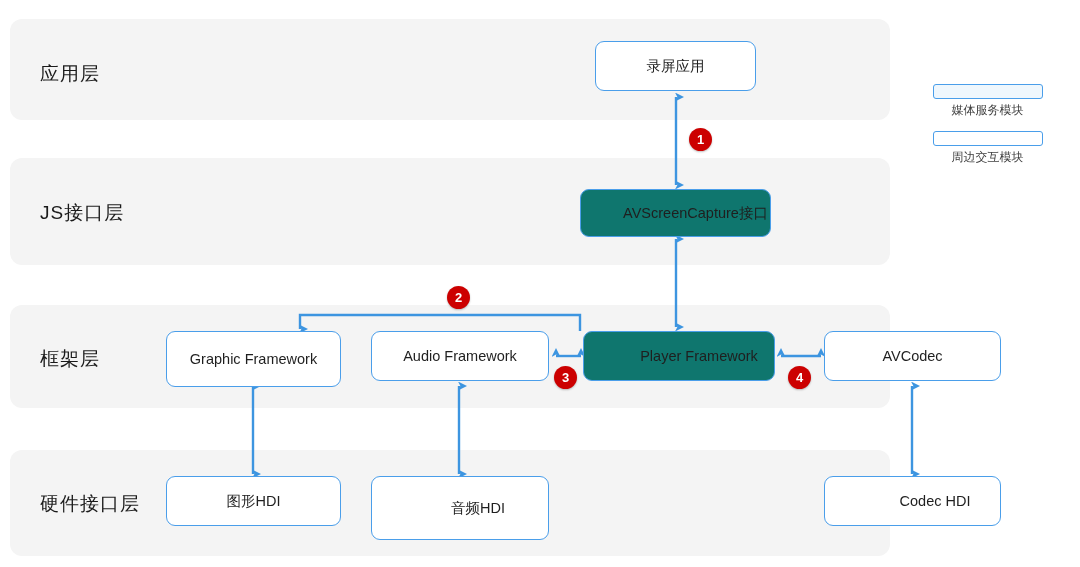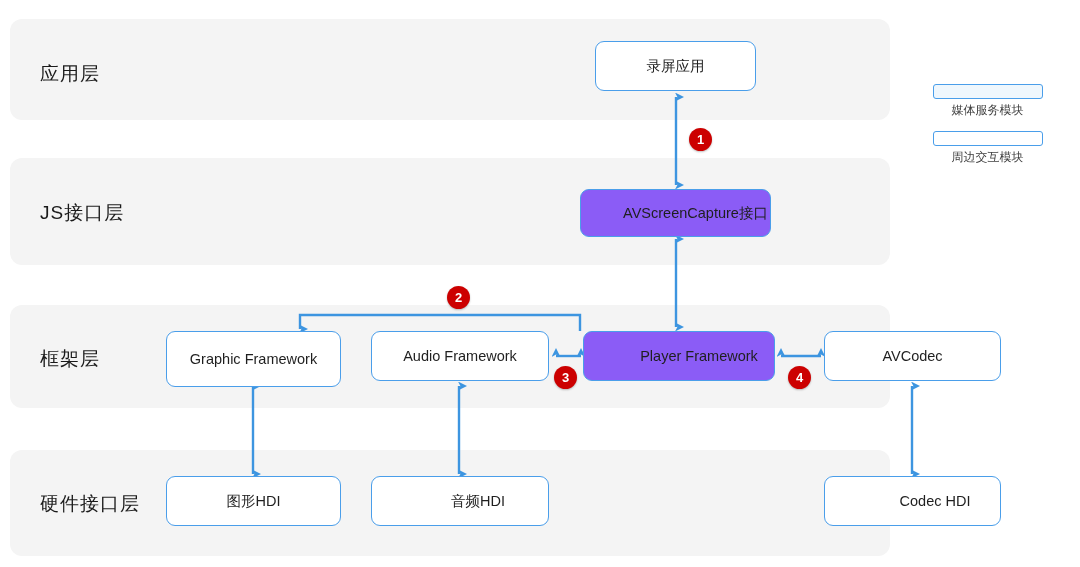--- a/index.html
+++ b/index.html
@@ -24,21 +24,21 @@
 
   
   .node{
     position:absolute;box-sizing:border-box;
     border:1.6px solid #4a9eea;border-radius:9px;
     background:#ffffff;
     display:flex;align-items:center;justify-content:center;
     font-size:14.5px;color:#1f1f1f;
     z-index:5;
   }
-  .node.media{background:#8b5cf6;padding-left:40px;}
+  .node.media{background:#0f766e;padding-left:40px;}
 
   
   #wires{position:absolute;left:0;top:0;width:1080px;height:567px;z-index:3;}
 
   
   .marker{
     position:absolute;width:23px;height:23px;border-radius:50%;
     background:#cc0000;
     display:flex;align-items:center;justify-content:center;
     color:#ffffff;font-size:13px;font-weight:bold;
@@ -118,21 +118,21 @@
   <div class="node" style="left:166px;top:331px;width:175px;height:56px;">Graphic Framework</div>
 
   <div class="node" style="left:371px;top:331px;width:178px;height:50px;">Audio Framework</div>
 
   <div class="node media" style="left:583px;top:331px;width:192px;height:50px;">Player Framework</div>
 
   <div class="node" style="left:166px;top:476px;width:175px;height:50px;">图形HDI</div>
 
   <div class="node" style="left:824px;top:331px;width:177px;height:50px;">AVCodec</div>
 
-  <div class="node" style="left:371px;top:476px;width:178px;height:50px;padding-left:36px;">音频HDI</div>
+  <div class="node" style="left:371px;top:476px;width:178px;height:64px;padding-left:36px;">音频HDI</div>
 
   <div class="node" style="left:824px;top:476px;width:177px;height:50px;padding-left:45px;">Codec HDI</div>
 
   <div class="marker" style="left:689px;top:128px;">1</div>
   <div class="marker" style="left:447px;top:286px;">2</div>
   <div class="marker" style="left:554px;top:366px;">3</div>
   <div class="marker" style="left:788px;top:366px;">4</div>
 
   <div id="legend">
     <div class="lg-swatch media"></div>

